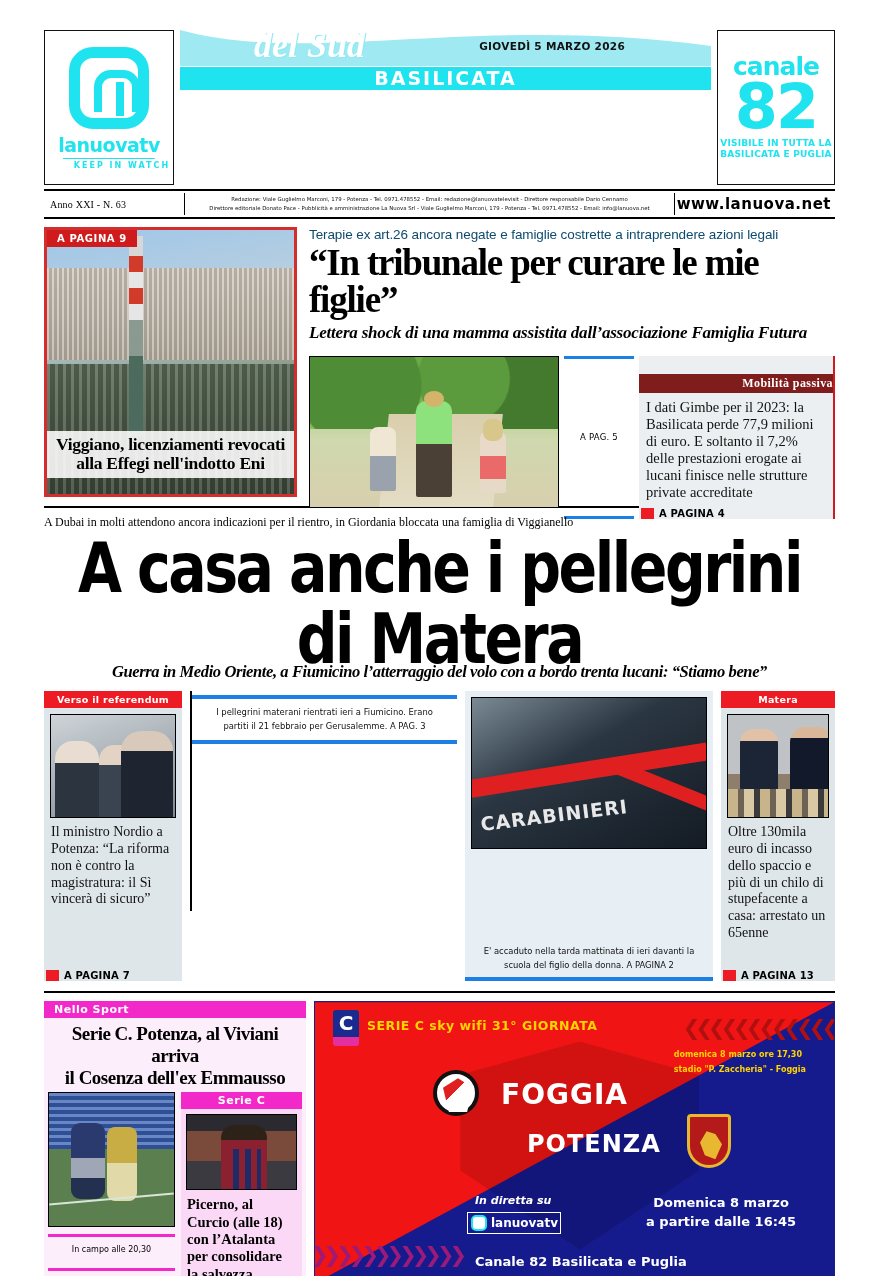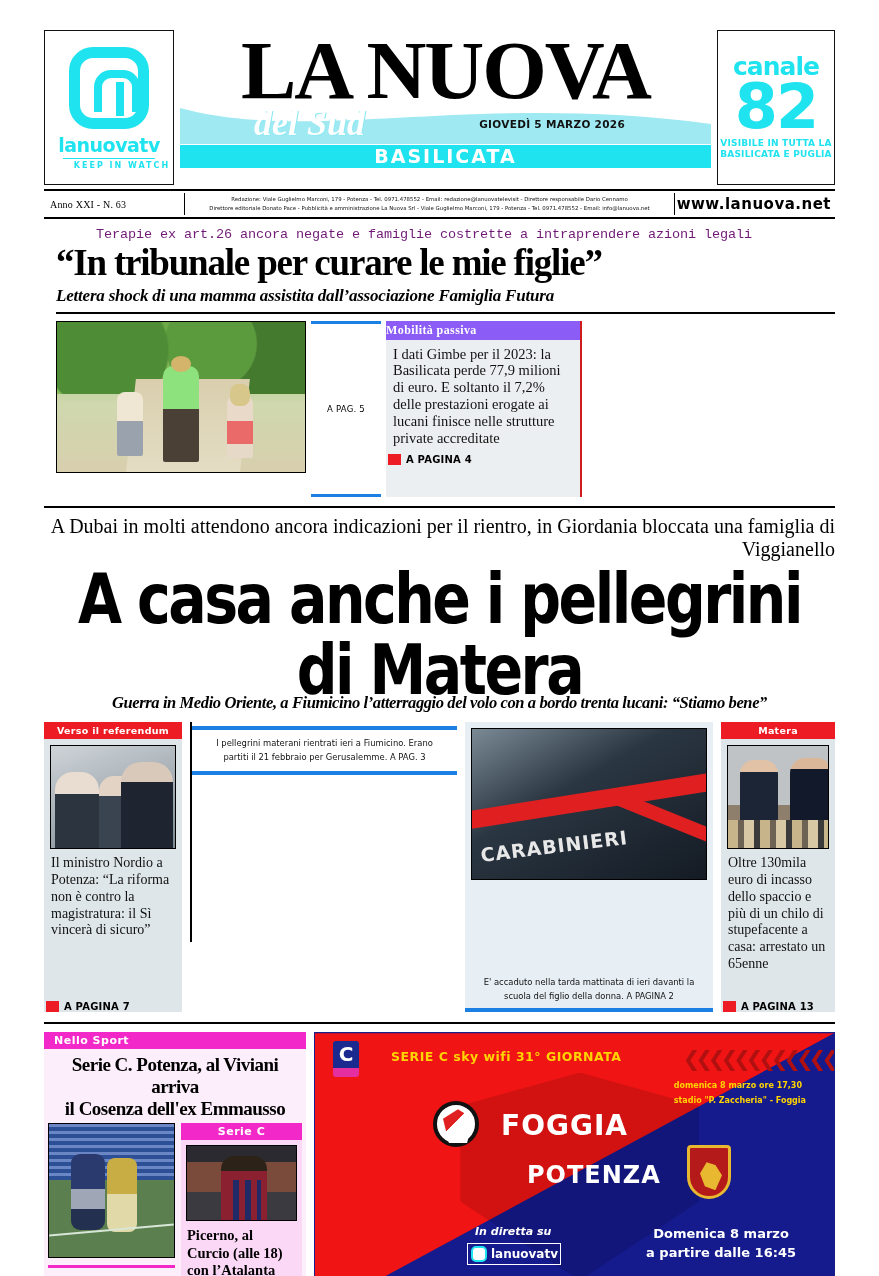--- a/index.html
+++ b/index.html
@@ -112,22 +112,22 @@
     background:linear-gradient(180deg,#d7d7d7 0 10%, #d23b2a 10% 18%, #e6e6e6 18% 26%,
       #d23b2a 26% 34%, #e6e6e6 34% 42%, #8a9a90 42% 60%, #4c6b5e 60% 100%); }
   .vig-cap {
     position:absolute; left:0; right:0; bottom:16px; background:rgba(255,255,255,.88);
     text-align:center; padding:4px 2px;
   }
   .vig-cap span { display:block; font-family:"Liberation Serif",serif; font-weight:bold;
     font-size:17.5px; line-height:1.12; color:#000; letter-spacing:-0.3px; }
 
   .top-right { flex:1; margin-left:12px; display:flex; flex-direction:column; }
-  .kicker { font-size:13.5px; font-family:Liberation Mono, monospace; color:#701a75;
-    letter-spacing:-0.1px;margin-left:40px; }
+  .kicker { font-size:13.5px; font-family:Liberation Sans, sans-serif; color:#0c4a6e;
+    letter-spacing:-0.1px; }
   .head1 { font-family:"Liberation Serif",serif; font-weight:bold; font-size:37px;
     line-height:1.0; letter-spacing:-1.2px; margin-top:2px; }
   .sub1 { font-family:"Liberation Serif",serif; font-weight:bold; font-style:italic;
     font-size:17px; margin-top:5px; letter-spacing:-0.2px; }
   .rule-blk { height:1.5px; background:#000; margin:6px 0 7px; }
 
   .tr-body { display:flex; flex:1; }
   .fam-photo { width:250px; height:152px; border:1.5px solid #000; position:relative;
     overflow:hidden; background:linear-gradient(180deg,#8fbf62 0%, #cfd8ae 55%, #d8cfae 100%); }
   .fam-photo::before{ content:""; position:absolute; left:0; top:0; width:100%; height:72px;
@@ -146,32 +146,32 @@
     background:linear-gradient(180deg,#e8d9c8 0 40%, #ea6a6a 40% 78%, #e6d9c8 78% 100%); border-radius:8px 8px 2px 2px;}
   .f3::before{content:"";position:absolute;left:3px;top:-12px;width:20px;height:22px;border-radius:40%;background:#d8c78a;}
 
   .apag5 { width:80px; display:flex; flex-direction:column; justify-content:space-between;
     padding:0 5px; }
   .blue-line { height:3px; background:#1b7fe3; }
   .apag5 span { font-family:"DejaVu Sans",sans-serif; font-size:8.5px; text-align:center;
     letter-spacing:0.2px; }
 
   .mobil { width:196px; background:#eceff1; border-right:2px solid #cf1b1b; }
-  .mobil-hdr { background:#8b5cf6; color:#fff; text-align:left;
+  .mobil-hdr { background:#7f1d1d; color:#fff; text-align:right;
     font-family:"Liberation Serif",serif; font-weight:bold; font-size:12px; padding:2px 0;
-    letter-spacing:0.4px; }
+    letter-spacing:0.4px;margin-top:18px; }
   .mobil-body { padding:6px 7px 4px; font-family:"Liberation Serif",serif;
     font-size:14.5px; line-height:1.17; color:#111; }
   .apagina { display:flex; align-items:center; gap:5px; margin-top:3px; padding-left:2px; }
   .sq-red { width:13px; height:11px; background:#ed1c24; display:inline-block; }
   .apagina b { font-family:"DejaVu Sans",sans-serif; font-size:10px; letter-spacing:0.2px; }
 
   
   .mid-rule { height:2px; background:#000; margin-top:9px; }
-  .mid-kick { font-size:20px; text-align:right; margin-top:7px; font-family:"Liberation Serif",serif; }
+  .mid-kick { font-size:12px; text-align:left; margin-top:7px; font-family:"Liberation Serif",serif; }
   .mega {
     font-family:"DejaVu Sans",sans-serif; font-weight:bold; font-size:57px;
     text-align:center; letter-spacing:-2.5px; line-height:1.02; margin-top:2px;
     transform:scaleY(1.22); transform-origin:center top; margin-bottom:14px;
   }
   .mid-sub { font-family:"Liberation Serif",serif; font-weight:bold; font-style:italic;
     font-size:16.5px; text-align:center; margin-top:8px; letter-spacing:-0.4px; }
 
   
   .sec2 { display:flex; margin-top:9px; height:290px; gap:8px; }
@@ -275,21 +275,21 @@
 
   
   .ad { flex:1; position:relative; overflow:hidden; border:1px solid #1a1f8a; }
   .ad-blue { position:absolute; inset:0; background:#151a8c; }
   .ad-red { position:absolute; inset:0; background:#f01414;
     clip-path: polygon(0 0, 100% 0, 0 100%); }
   .ad-ghost { position:absolute; left:28%; top:14%; width:46%; height:74%;
     background:rgba(0,0,0,0.12); clip-path: polygon(50% 0,100% 16%,100% 62%,50% 100%,0 62%,0 16%); }
   .serie-tag { position:absolute; left:52px; top:16px;
     font-family:"DejaVu Sans",sans-serif; font-weight:bold; font-size:12.5px;
-    color:#ffd400; letter-spacing:0.5px;margin-left:24px; }
+    color:#ffd400; letter-spacing:0.5px; }
   .c-logo { position:absolute; left:18px; top:8px; width:26px; height:36px;
     background:linear-gradient(180deg,#1b2a8f 0 74%, #e52ea0 74% 100%); border-radius:3px;
     color:#fff; font-family:"DejaVu Sans",sans-serif; font-weight:bold; font-size:20px;
     text-align:center; line-height:26px; }
   .chev-r { position:absolute; right:0; top:14px; color:#b01010;
     font-family:"DejaVu Sans",sans-serif; font-size:21px; letter-spacing:-5px; font-weight:bold; }
   .chev-l { position:absolute; left:-4px; bottom:16px; color:#9b1a7a;
     font-family:"DejaVu Sans",sans-serif; font-size:21px; letter-spacing:-5px; font-weight:bold; }
   .ad-date { position:absolute; right:28px; top:46px; text-align:left;
     font-family:"DejaVu Sans",sans-serif; font-weight:bold; font-size:8px; color:#ffd400;
@@ -326,21 +326,20 @@
   <div class="masthead">
 
     <div class="logo-box">
       <div class="logo-n"></div>
       <div class="logo-word">lanuovatv</div>
       <div class="logo-rule"></div>
       <div class="logo-sub">KEEP IN WATCH</div>
     </div>
 
     <div class="title-box">
-      <div class="title-main">LA NUOVA</div>
       <div class="wave-wrap">
         <svg class="wave-svg" viewBox="0 0 600 40" preserveAspectRatio="none">
           <path d="M0,4 C150,40 330,-12 600,20 L600,40 L0,40 Z" fill="#9fe9f2"></path>
         </svg>
         <div class="del-sud">del Sud</div>
         <div class="date-line">GIOVEDÌ 5 MARZO 2026</div>
         <div class="basil-bar"></div>
         <div class="basil-txt">BASILICATA</div>
       </div>
     </div>
@@ -356,20 +355,32 @@
     <div class="info-left">Anno XXI - N. 63</div>
     <div class="info-mid">
       <div>Redazione: Viale Guglielmo Marconi, 179 - Potenza - Tel. 0971.478552 - Email: redazione@lanuovatelevisit - Direttore responsabile Dario Cennamo</div>
       <div>Direttore editoriale Donato Pace - Pubblicità e amministrazione La Nuova Srl - Viale Guglielmo Marconi, 179 - Potenza - Tel. 0971.478552 - Email: info@lanuova.net</div>
     </div>
     <div class="info-right">www.lanuova.net</div>
   </div>
 
   <div class="top-sec">
 
+    <div class="viggiano">
+      <div class="vig-photo">
+        <div class="vig-hill"></div>
+        <div class="vig-ind"></div>
+        <div class="vig-stack"></div>
+      </div>
+      <div class="tag-red">A PAGINA 9</div>
+      <div class="vig-cap">
+        <span>Viggiano, licenziamenti revocati</span>
+        <span>alla Effegi nell'indotto Eni</span>
+      </div>
+    </div>
 
     <div class="top-right">
       <div class="kicker">Terapie ex art.26 ancora negate e famiglie costrette a intraprendere azioni legali</div>
       <div class="head1">“In tribunale per curare le mie figlie”</div>
       <div class="sub1">Lettera shock di una mamma assistita dall’associazione Famiglia Futura</div>
       <div class="rule-blk"></div>
 
       <div class="tr-body">
         <div class="fam-photo">
           <div class="fam-path"></div>

